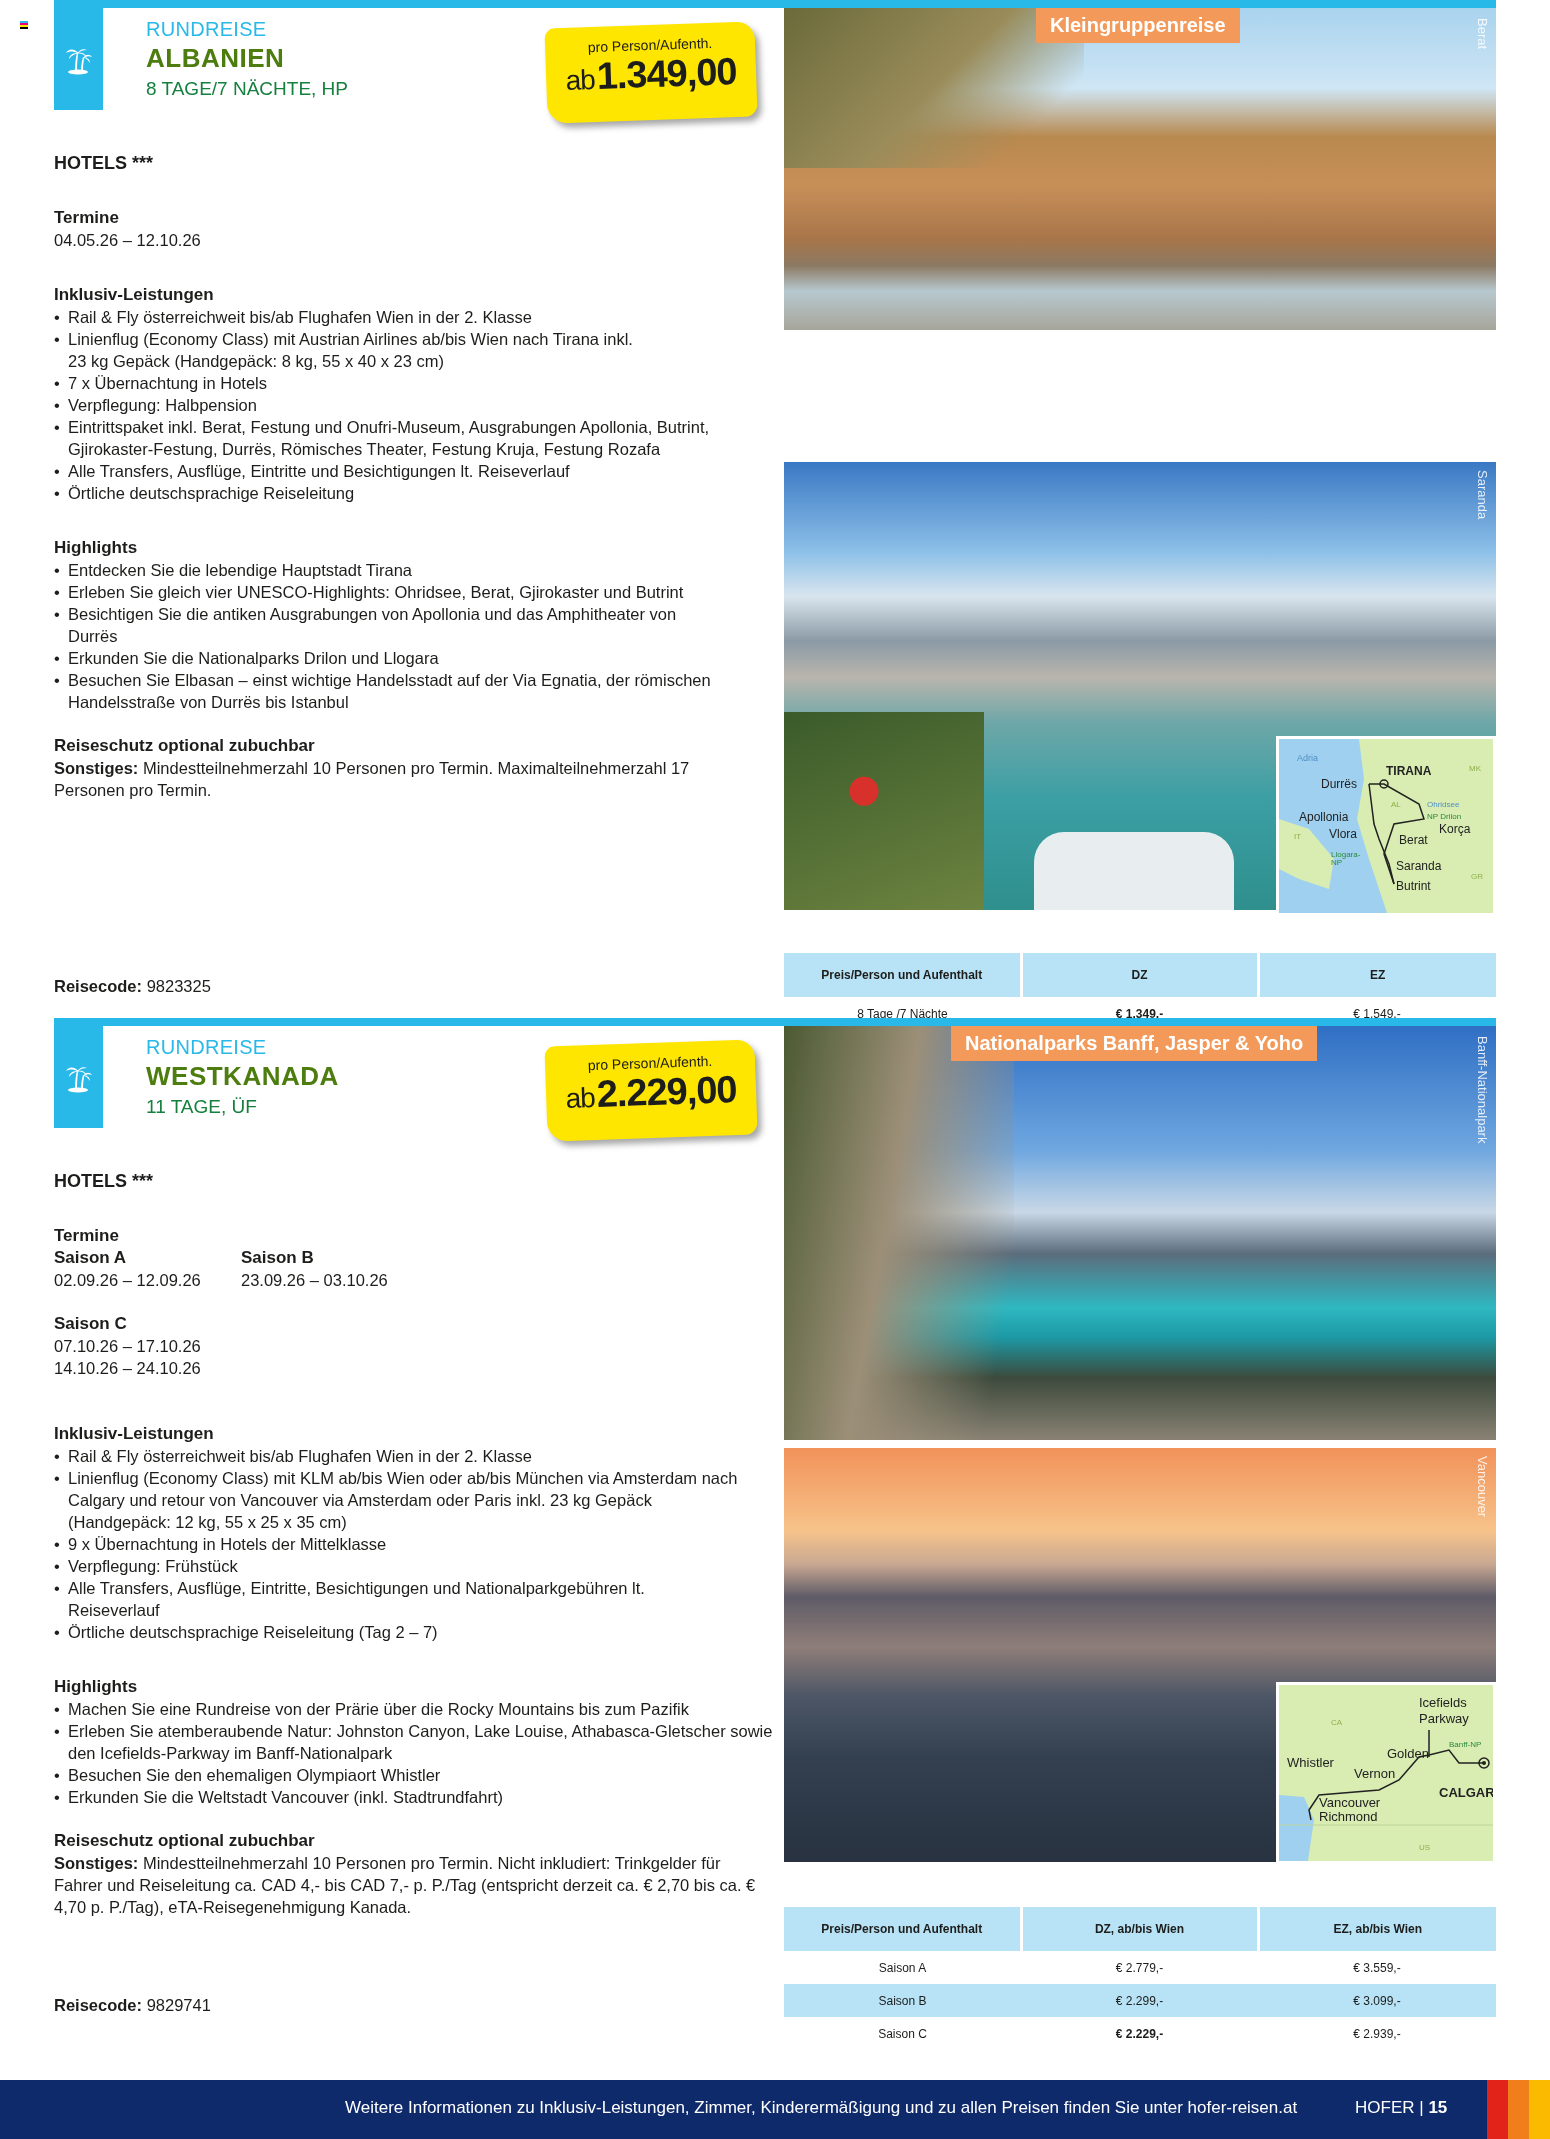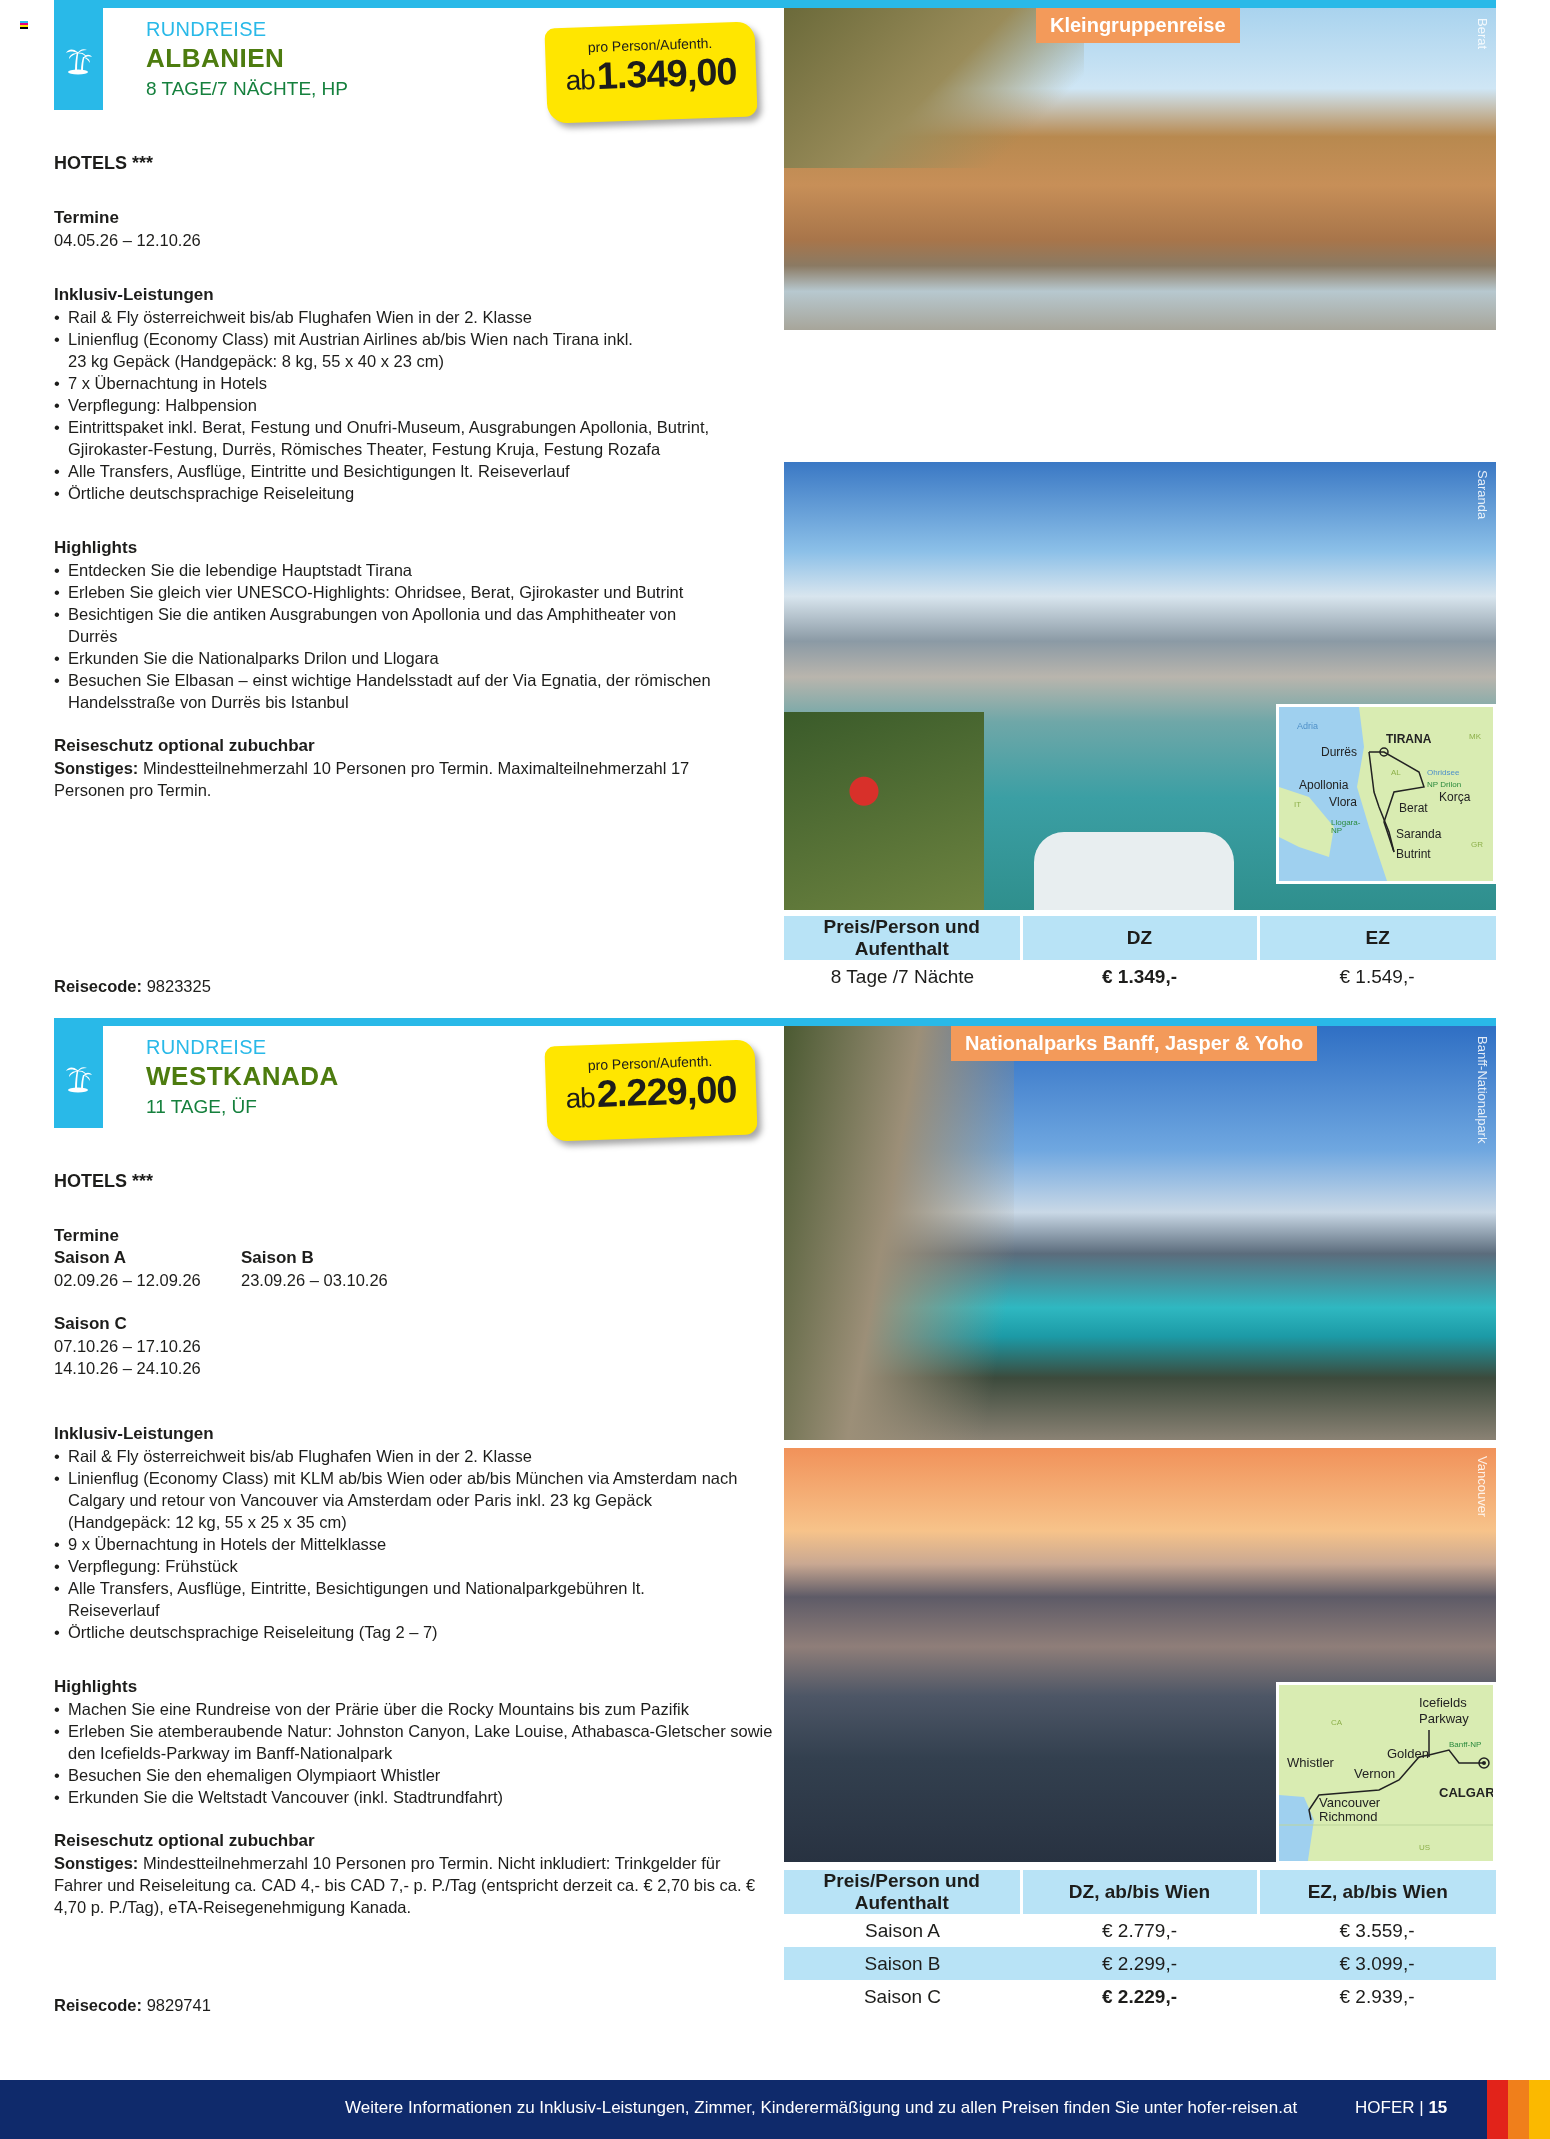--- a/index.html
+++ b/index.html
@@ -22,21 +22,21 @@
   .content .hotels { font-size: 18px; font-weight: bold; margin-bottom: 22px; }
   .content .grp { margin-bottom: 22px; margin-top: 33px; }
   .content ul { list-style: none; }
   .content li { padding-left: 14px; position: relative; }
   .content li::before { content: "•"; position: absolute; left: 0; }
   .reisecode { position: absolute; left: 0; font-size: 16.5px; }
   .photo { position: absolute; left: 730px; width: 712px; overflow: hidden; }
   .badge { position: absolute; background: #f39a5a; color: #fff; font-weight: bold; font-size: 20px; padding: 6px 14px; }
   .vlabel { position: absolute; right: 6px; writing-mode: vertical-rl; color: rgba(255,255,255,0.85); font-size: 13px; }
   .map { position: absolute; left: 1222px; width: 220px; background: #d9ecb2; border: 3px solid #fff; overflow: hidden; }
-  .price-table { position: absolute; left: 730px; width: 712px; border-collapse: collapse; font-size: 19px; }
+  .price-table { position: absolute; left: 730px; width: 712px; border-collapse: collapse; font-size: 12px; margin-top: 37px; }
   .price-table th { background: #b8e3f6; font-weight: bold; height: 44px; text-align: center; border-right: 3px solid #fff; }
   .price-table th:last-child { border-right: none; }
   .price-table td { text-align: center; height: 33px; }
   .price-table tr.alt td { background: #b8e3f6; }
   .price-table td.bold { font-weight: bold; }
   .footer { position: absolute; left: 0; top: 2080px; width: 1550px; height: 59px; background: #0f2a6b; color: #fff; }
   .footer .txt { position: absolute; left: 345px; top: 18px; font-size: 17px; }
   .footer .brand { position: absolute; left: 1355px; top: 18px; font-size: 17px; }
   .footer .brand b { font-weight: bold; }
   .footer .stripes { position: absolute; right: 0; top: 0; height: 59px; display: flex; }
@@ -111,21 +111,21 @@
   <div class="photo" style="top:8px; height:322px; background: linear-gradient(180deg,#a9d3ee 0%,#cfe6f5 25%,#b8894f 40%,#c78f58 55%,#a8754a 72%,#8b7a63 80%,#b7c8cf 88%,#a7a59a 100%);">
     <div style="position:absolute;left:0;top:0;width:300px;height:160px;background:linear-gradient(135deg,#6b6a3a,#9a8c5a 50%,transparent 80%);"></div>
     <div class="badge" style="left:252px; top:0;">Kleingruppenreise</div>
     <div class="vlabel" style="top:10px;">Berat</div>
   </div>
   <div class="photo" style="top:462px; height:448px; background: linear-gradient(180deg,#3a78c4 0%,#8cc0e8 20%,#d8e5ee 30%,#8b9aa5 40%,#b9b5ad 48%,#6fa7a8 58%,#3b9fa4 75%,#2f8f8d 100%);">
     <div style="position:absolute;left:0;top:250px;width:200px;height:198px;background:radial-gradient(circle at 40% 40%,#d8302a 0 14px,transparent 15px),linear-gradient(160deg,#3a5b2a,#6d8340);"></div>
     <div style="position:absolute;left:250px;top:370px;width:200px;height:78px;background:#e8eef0;border-radius:30px 30px 0 0;"></div>
     <div class="vlabel" style="top:8px;">Saranda</div>
   </div>
-  <div class="map" style="top:704px; height:180px;padding-left:28px;">
+  <div class="map" style="top:736px; height:180px;padding-left:28px;">
     <svg width="220" height="180" viewBox="0 0 220 180" style="position:absolute;left:0;top:0;font-family:'Liberation Sans',sans-serif;">
       <path d="M0 0 L80 0 L85 40 L78 80 L90 120 L100 150 L110 180 L0 180Z" fill="#9fd0ef"></path>
       <path d="M0 80 L30 90 L55 120 L50 150 L20 140 L0 130Z" fill="#d9ecb2"></path>
       <polyline points="90,45 105,45 140,65 145,80 115,85 105,115 115,145" fill="none" stroke="#222" stroke-width="1.5"></polyline>
       <polyline points="90,45 95,85 100,100 110,125 115,145" fill="none" stroke="#222" stroke-width="1.5"></polyline>
       <circle cx="105" cy="45" r="4" fill="none" stroke="#222" stroke-width="1.5"></circle>
       <text x="18" y="22" font-size="9" fill="#4f90c8">Adria</text>
       <text x="107" y="36" font-size="12" font-weight="bold" fill="#222">TIRANA</text>
       <text x="190" y="32" font-size="8" fill="#8db04a">MK</text>
       <text x="42" y="49" font-size="12" fill="#222">Durrës</text>

